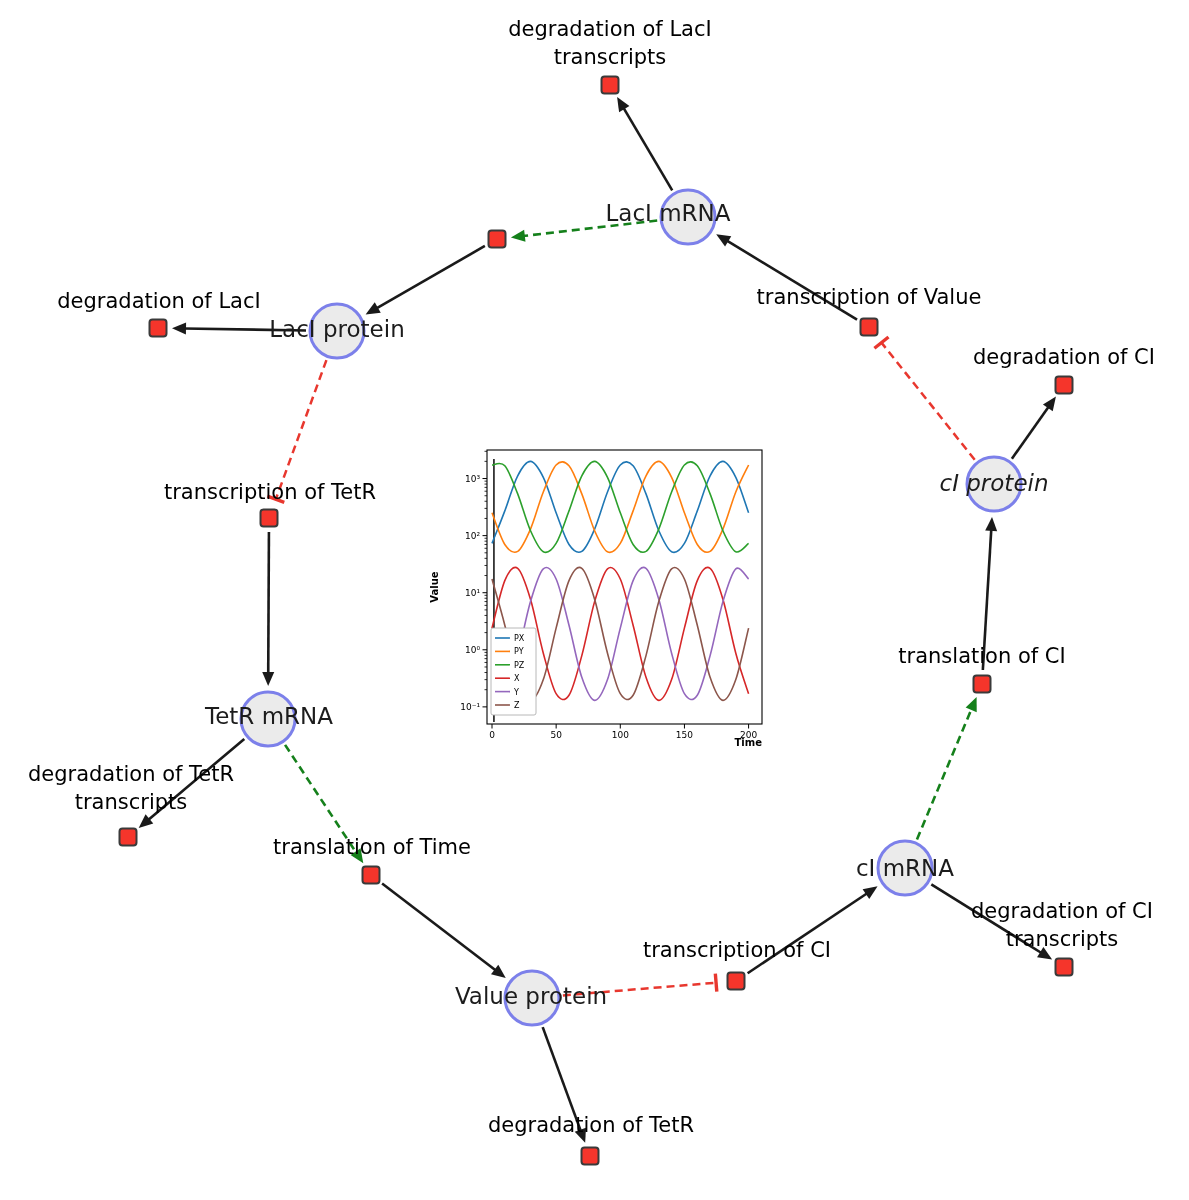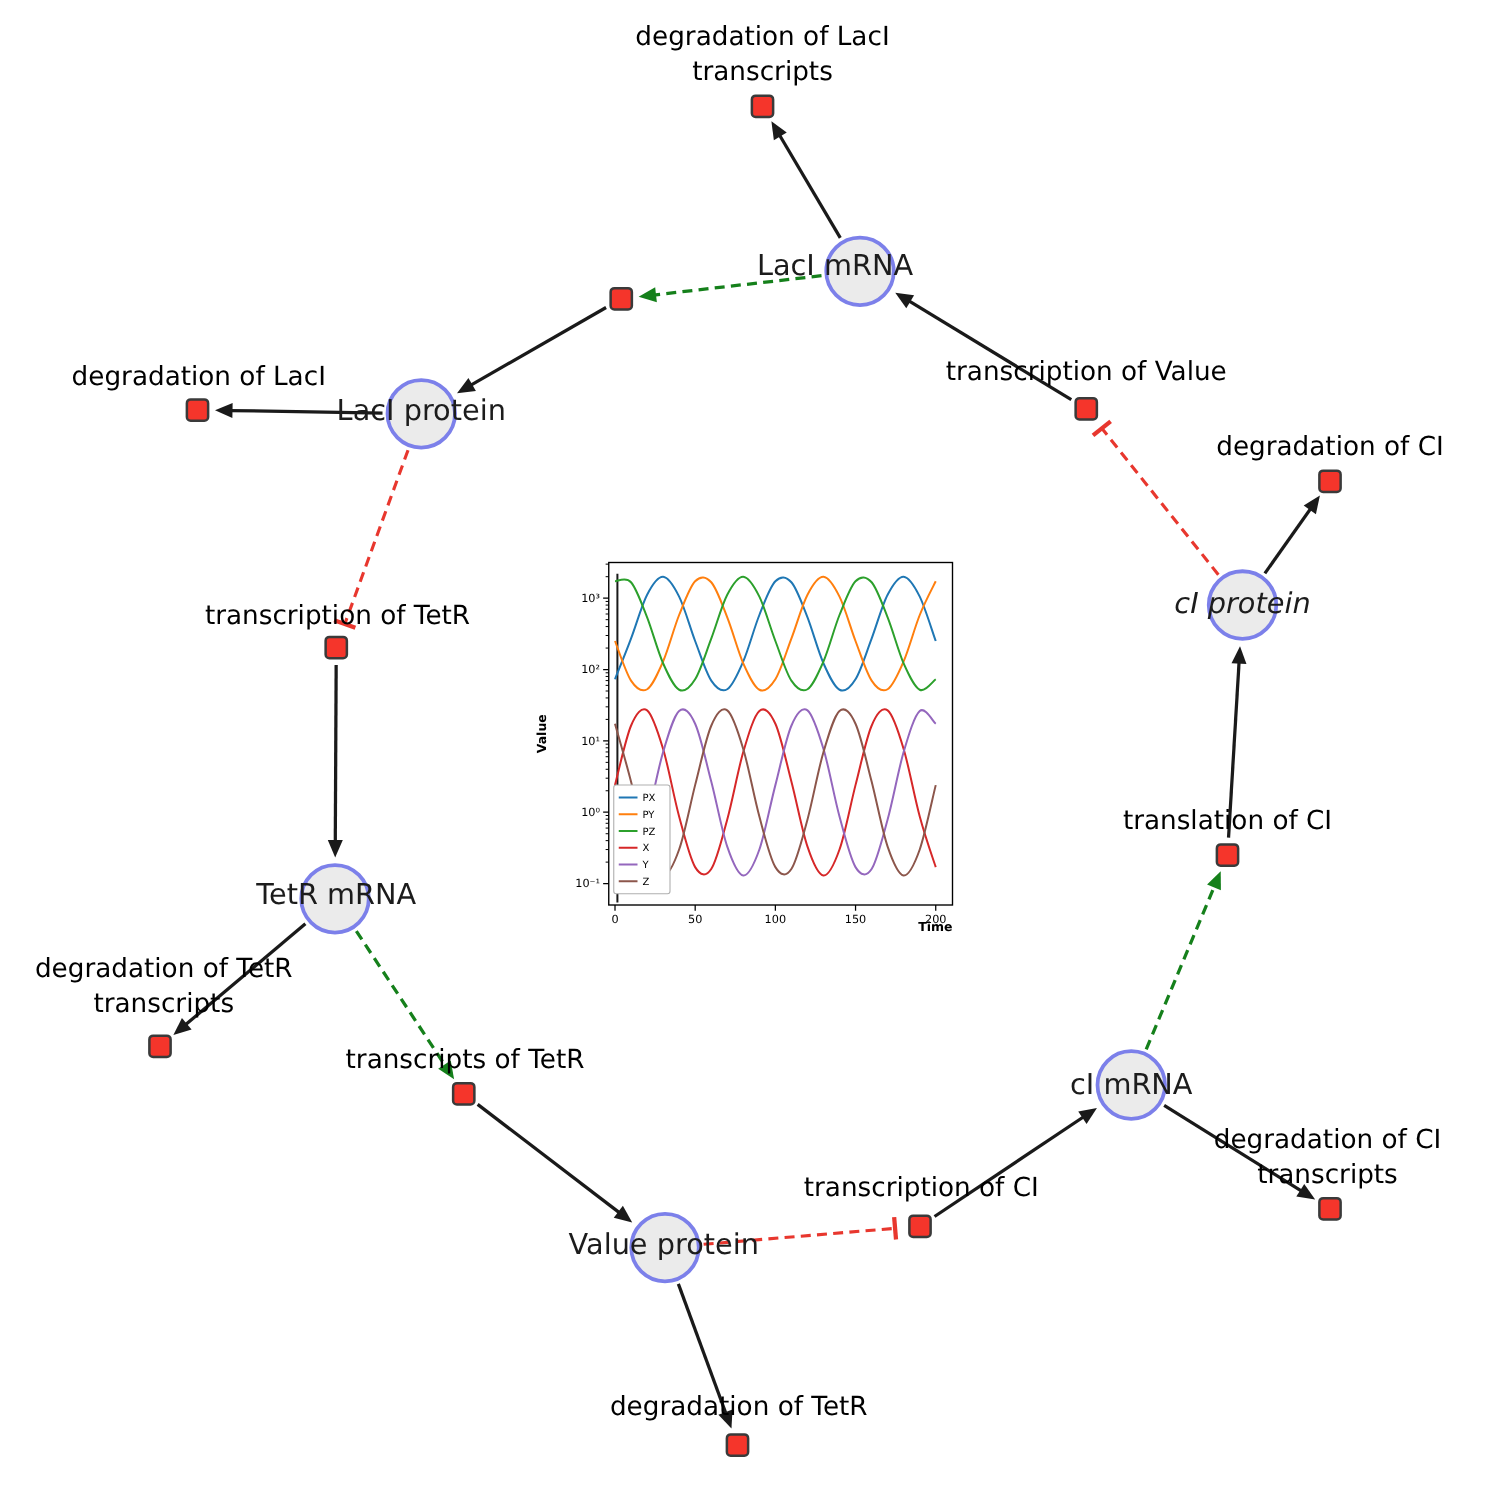--- a/index.html
+++ b/index.html
@@ -111,21 +111,21 @@
   </div>
   <div class="reaction-label" style="left: 270px; top: 493px;">
     <div>transcription of TetR</div>
       <div></div>
   </div>
   <div class="reaction-label" style="left: 131px; top: 789px;">
     <div>degradation of TetR</div>
       <div>transcripts</div>
   </div>
   <div class="reaction-label" style="left: 372px; top: 848px;">
-    <div>transcripts of TetR</div>
+    <div>translation of Time</div>
       <div></div>
   </div>
   <div class="reaction-label" style="left: 591px; top: 1126px;">
     <div>degradation of TetR</div>
       <div></div>
   </div>
   <div class="reaction-label" style="left: 737px; top: 951px;">
     <div>transcription of CI</div>
       <div></div>
   </div>

